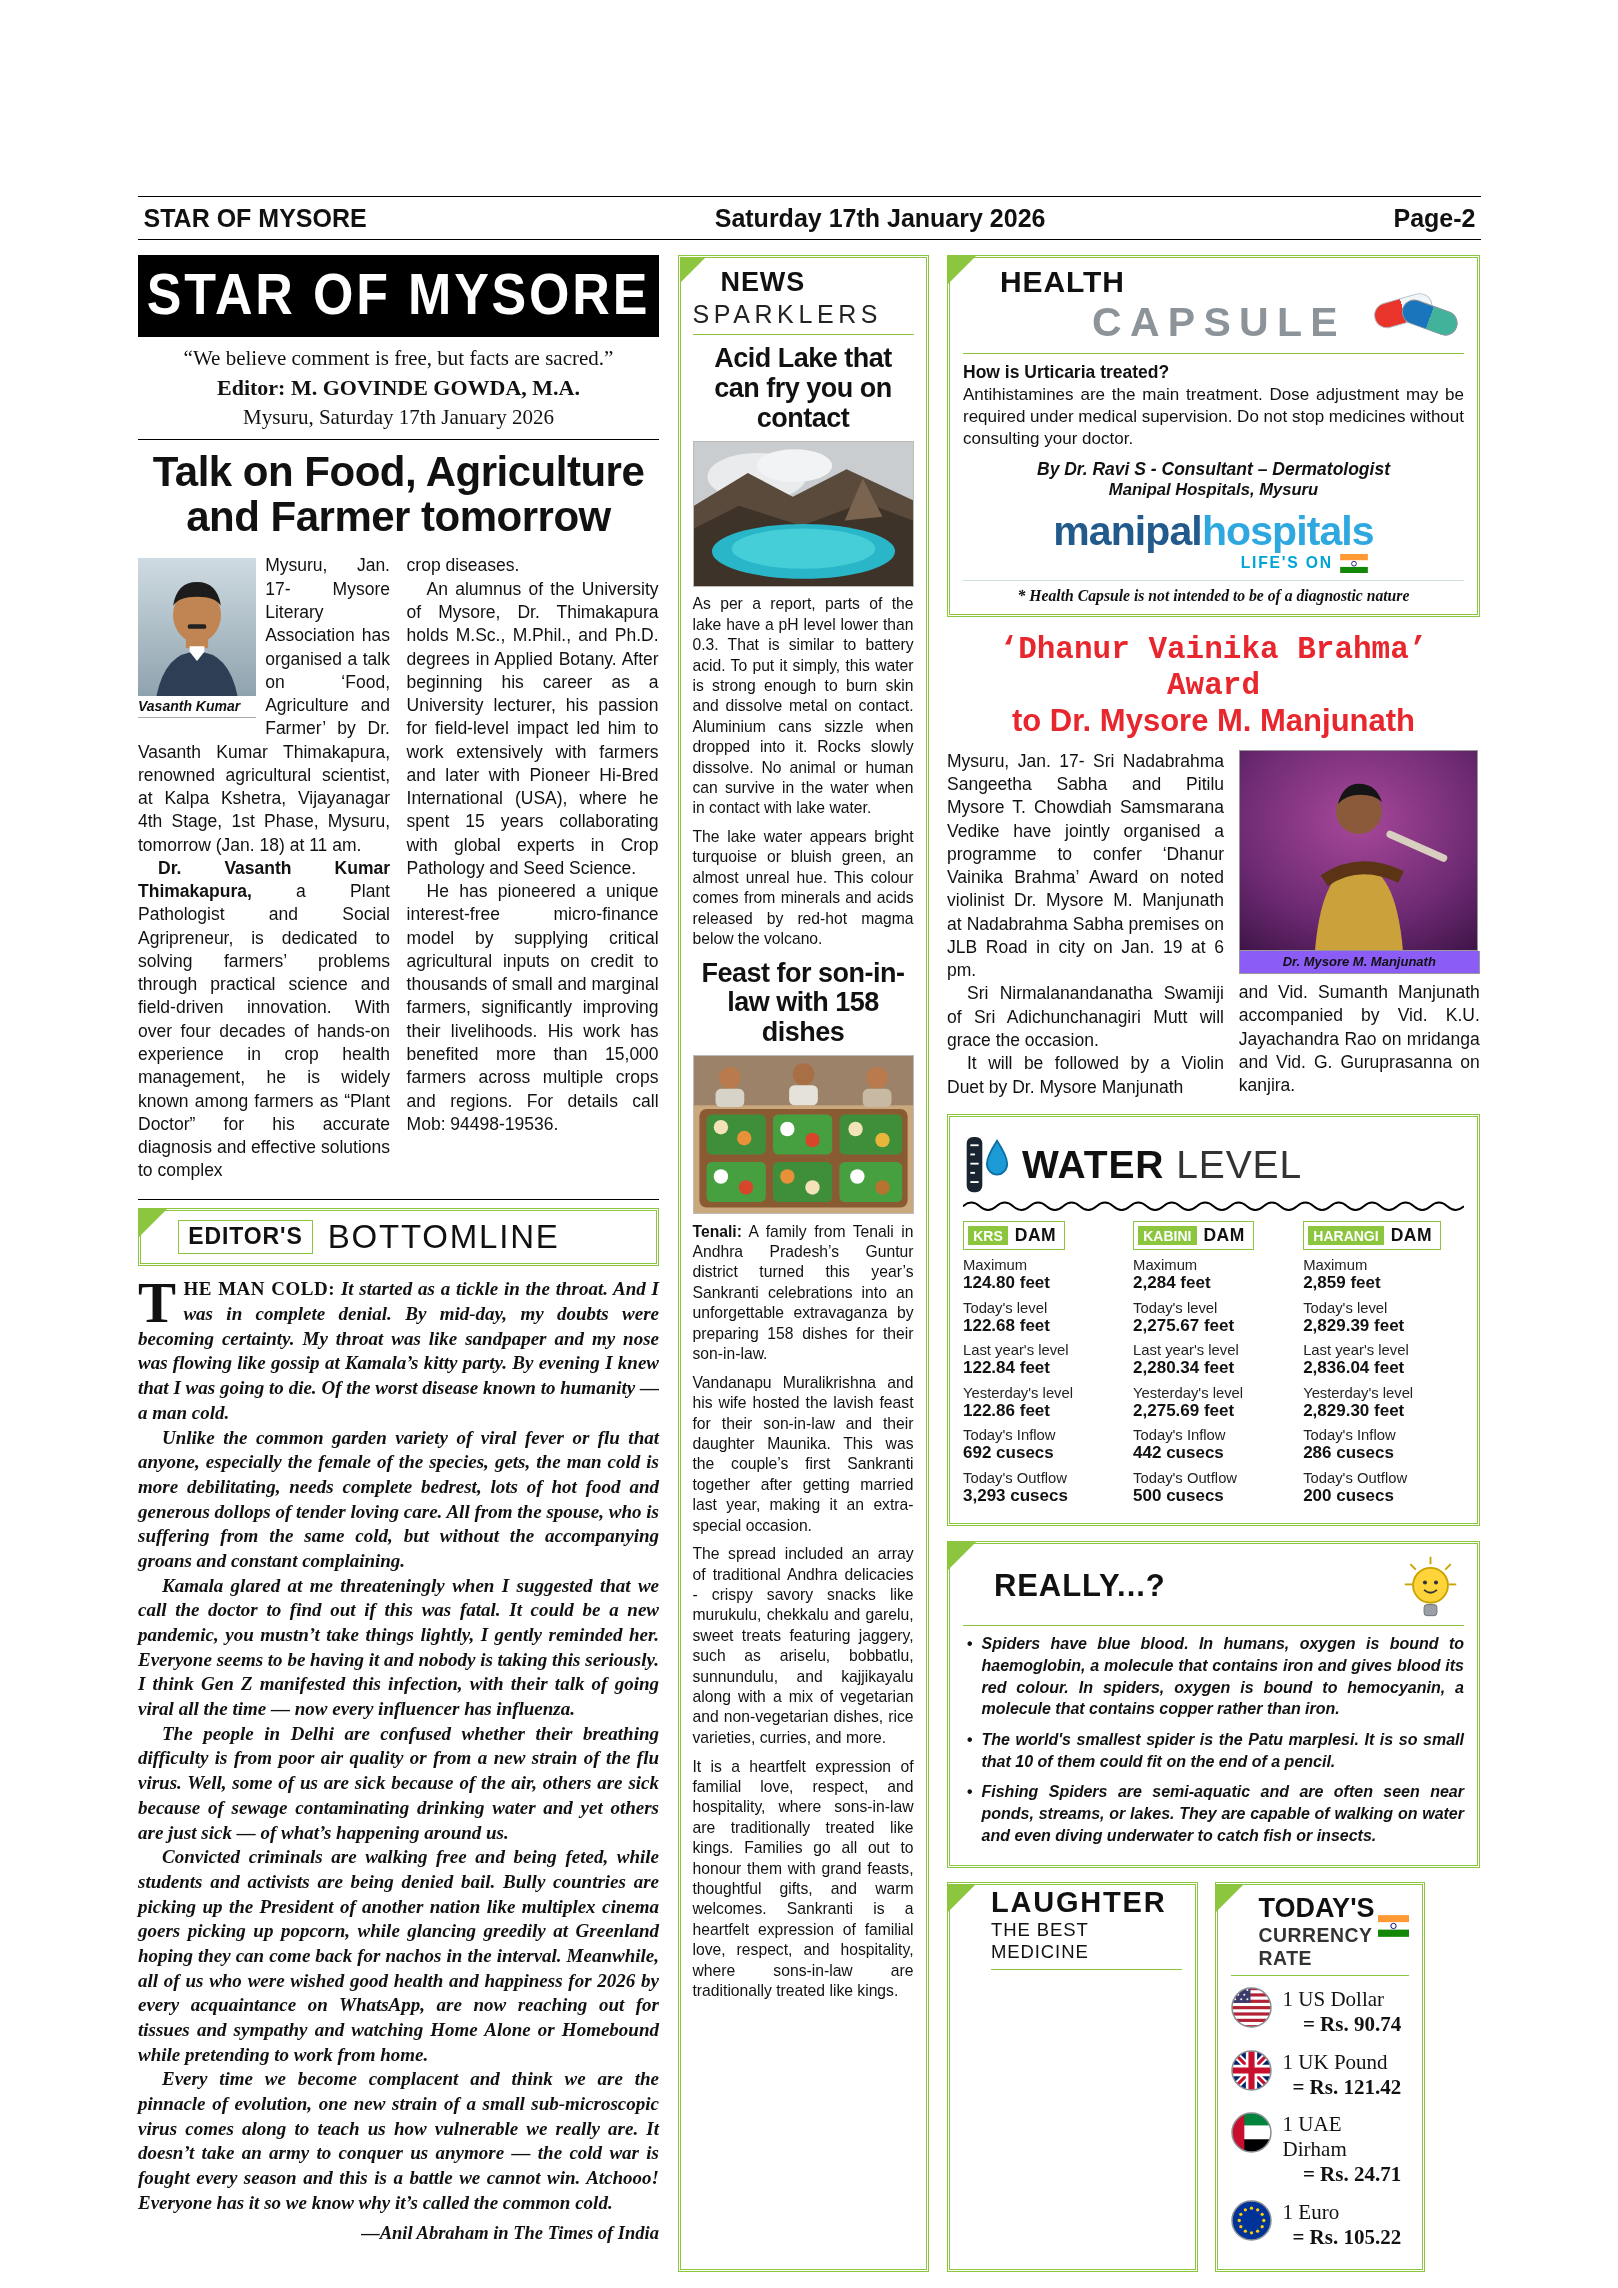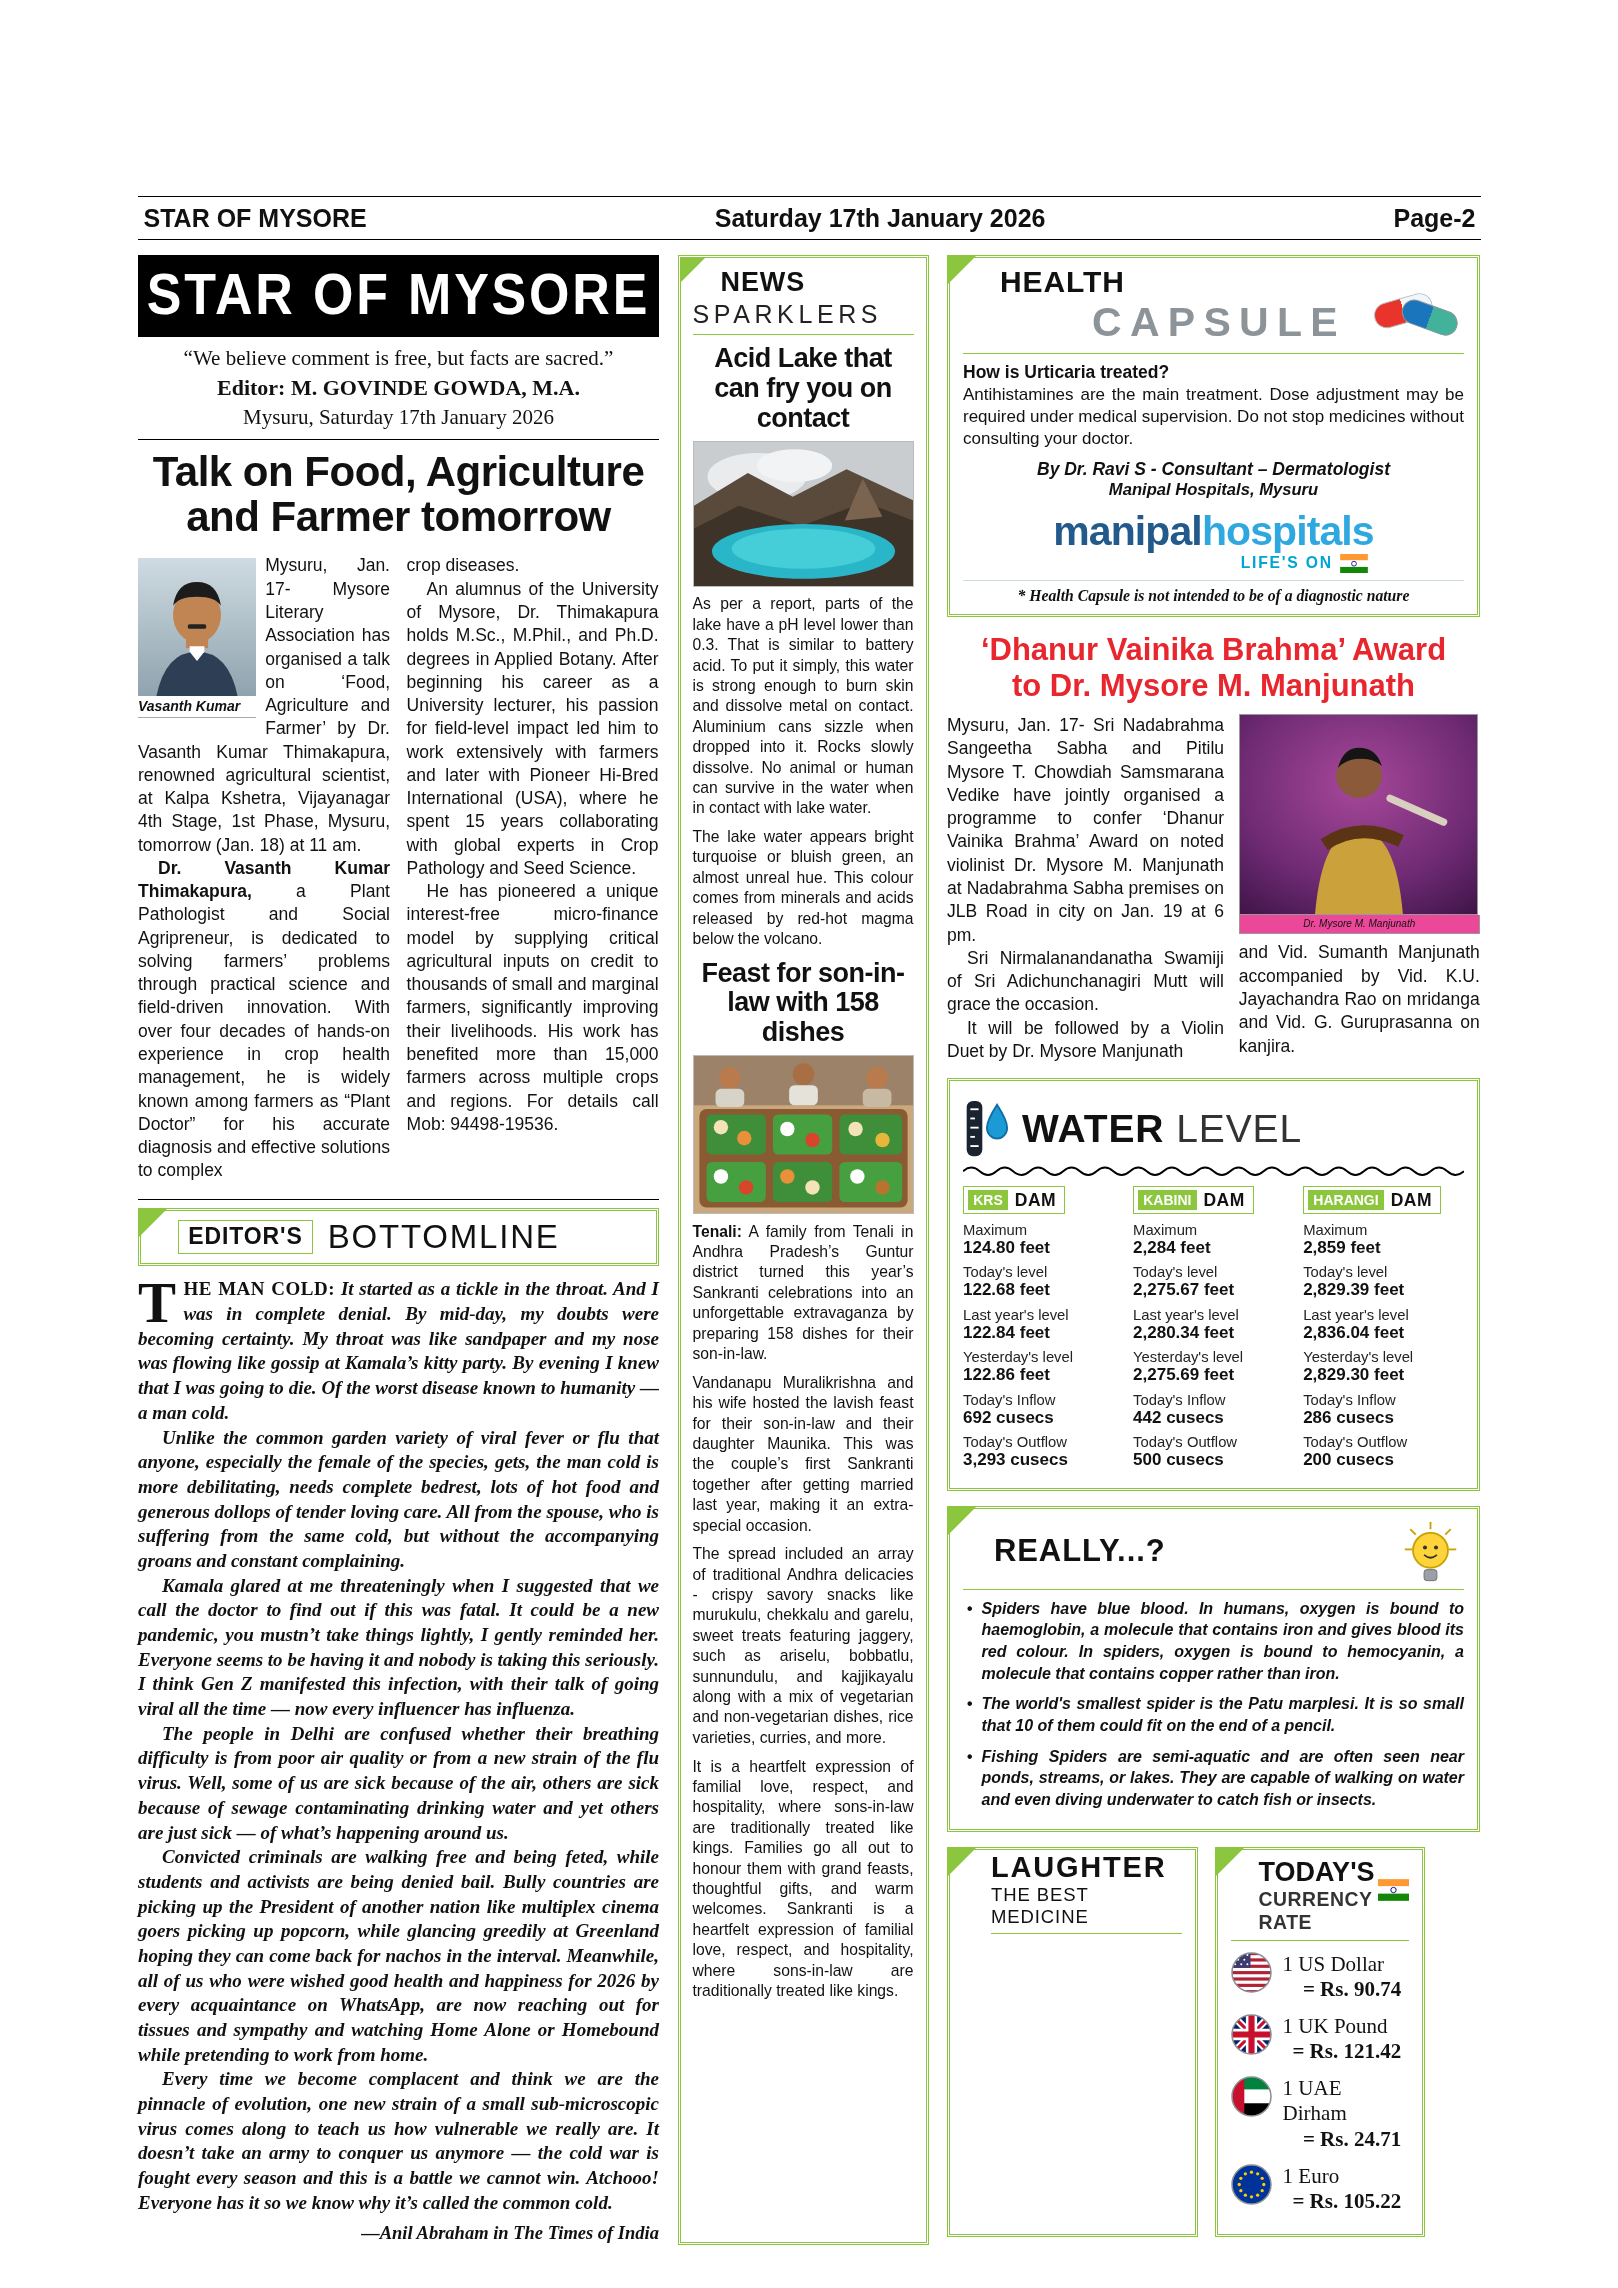--- a/index.html
+++ b/index.html
@@ -84,21 +84,21 @@
 
   
   .award { margin-bottom:14.8px; }
   .award-headline { color:#E8262D; font-weight:bold; font-size:31px; line-height:1.15; text-align:center; }
   .award-cols { display:flex; gap:14.8px; margin-top:11px; }
   .award-col1 { width:277px; flex:none; font-size:17.5px; line-height:1.33; text-align:justify; }
   .award-col1 p { margin:0; }
   .award-col1 p.indent { text-indent:20px; }
   .award-col2 { width:241px; flex:none; font-size:17.5px; line-height:1.33; text-align:justify; }
   .award-photo { display:block; border:0.9px solid #999; }
-  .award-caption { font-size:10px; font-weight:normal; font-style:italic; text-align:center; border:0.9px solid #999; border-top:none; padding:1.8px 0 2.8px; margin-bottom:7.4px; background:#ec4899; }
+  .award-caption { font-size:13px; font-weight:bold; font-style:italic; text-align:center; border:0.9px solid #999; border-top:none; padding:1.8px 0 2.8px; margin-bottom:7.4px; background:#8b5cf6; }
 
   
   .water-box { padding:18px 13px 11px; margin-bottom:14.8px; }
   .wl-head { display:flex; align-items:center; gap:13px; }
   .wl-title { font-size:39px; letter-spacing:0.9px; }
   .wl-t1 { font-weight:bold; }
   .wl-t2 { color:#333; }
   .wl-wave { display:block; margin:1.8px 0 9.2px; }
   .wl-dams { display:flex; gap:9.2px; }
   .dam { flex:1; }
@@ -307,21 +307,21 @@
               <rect y="7" width="30" height="7" fill="#fff"></rect>
               <rect y="14" width="30" height="7" fill="#138808"></rect>
             <circle cx="15" cy="10.5" r="2.6" fill="none" stroke="#000080" stroke-width="0.9"></circle>
           </svg>
         </div>
         <div class="hc-footnote">* Health Capsule is not intended to be of a diagnostic nature</div>
       </div>
 
       <div class="award">
         <h2 class="award-headline">
-          <span style="display:block;">‘Dhanur Vainika Brahma’ Award</span>
+          <span style="display:block;font-family:Liberation Mono, monospace;">‘Dhanur Vainika Brahma’ Award</span>
           <span style="display:block;">to Dr. Mysore M. Manjunath</span>
         </h2>
         <div class="award-cols">
           <div class="award-col1">
             <p>Mysuru, Jan. 17- Sri Nadabrahma Sangeetha Sabha and Pitilu Mysore T. Chowdiah Samsmarana Vedike have jointly organised a programme to confer ‘Dhanur Vainika Brahma’ Award on noted violinist Dr. Mysore M. Manjunath at Nadabrahma Sabha premises on JLB Road in city on Jan. 19 at 6 pm.</p>
             <p class="indent">Sri Nirmalanandanatha Swamiji of Sri Adichunchanagiri Mutt will grace the occasion.</p>
             <p class="indent">It will be followed by a Violin Duet by Dr. Mysore Manjunath</p>
           </div>
           <div class="award-col2">
             <svg class="award-photo" width="239" height="201" viewBox="0 0 259 218" preserveAspectRatio="none">

